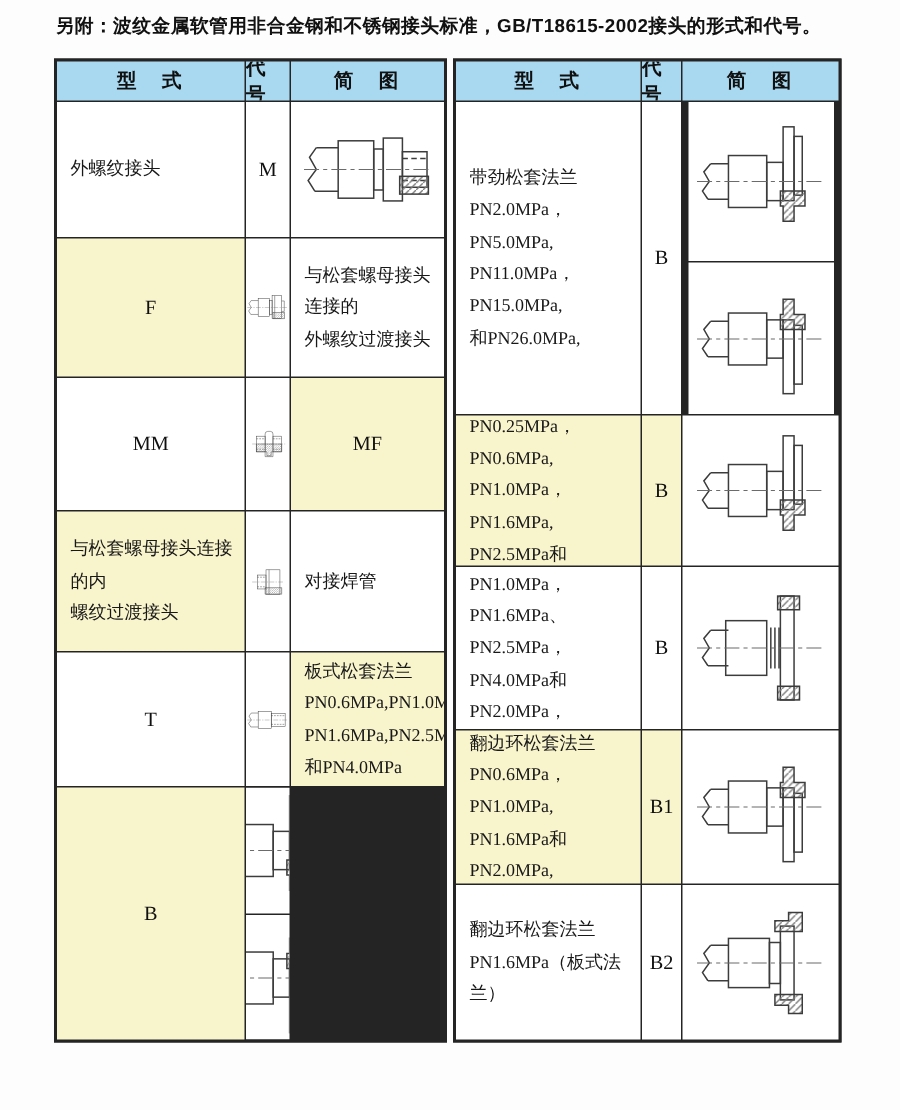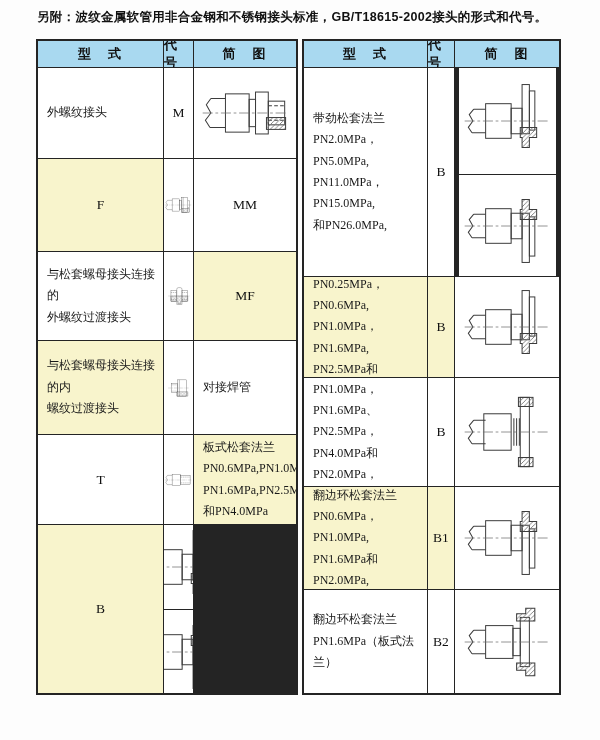--- a/index.html
+++ b/index.html
@@ -89,23 +89,23 @@
                 <rect x="60" y="18" width="22" height="52"></rect>
                 <line x1="66" y1="18" x2="66" y2="70"></line>
                 <path d="M82,30 h6 v24 h-6"></path>
                 <rect x="62" y="57" width="26" height="14" fill="url(#hatch)"></rect>
                 <line x1="3" y1="45" x2="96" y2="45" stroke="#6b6b6b" stroke-width="0.8" stroke-dasharray="11 3 3 3"></line>
               </g>
             </svg>
           </div>
       </div>
 
-      <div class="cell code">MM</div>
       <div class="cell type">与松套螺母接头连接的
 外螺纹过渡接头</div>
+      <div class="cell code">MM</div>
       <div class="cell diagcell">
         <div class="diag">
             <svg viewBox="0 0 100 90" preserveAspectRatio="xMidYMid meet">
               <g stroke="#3c3c3c" fill="none" stroke-width="1.1">
                 <rect x="24" y="27" width="20" height="36"></rect>
                 <path d="M24,33 H44 M24,57 H44" stroke-dasharray="4 2.5"></path>
                 <path d="M44,74 V22 Q44,16 50,16 H56 Q62,16 62,22 V74 M44,74 H62"></path>
                 <rect x="62" y="27" width="20" height="36"></rect>
                 <path d="M62,33 H82 M62,57 H82" stroke-dasharray="4 2.5"></path>
                 <path d="M24,45 H82 V63 H58 V72 H48 V63 H24 Z" fill="url(#hatch)"></path>

